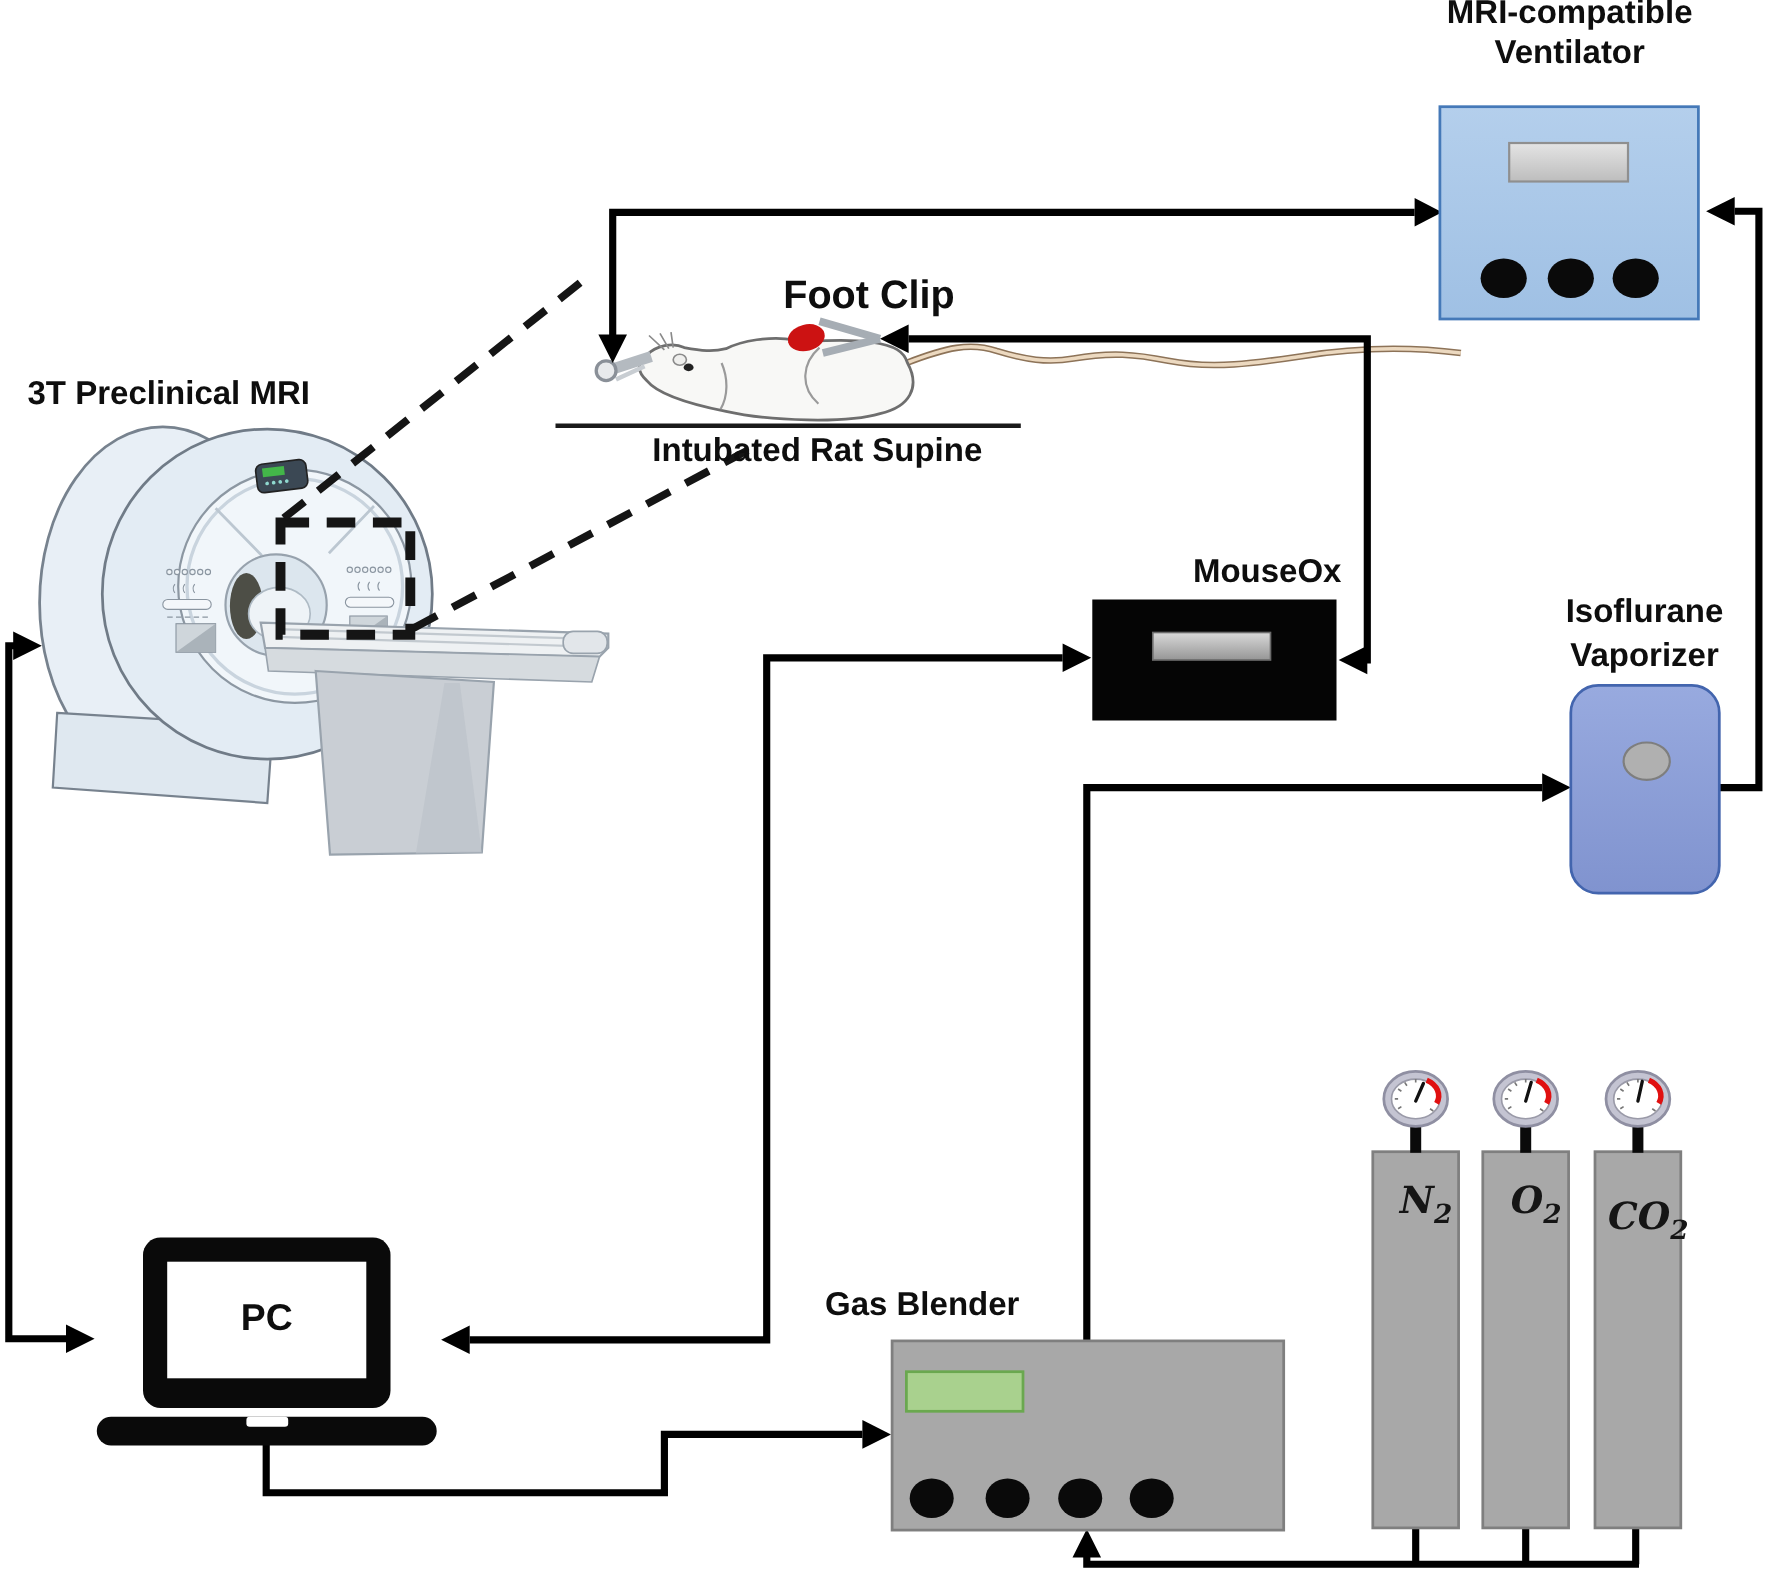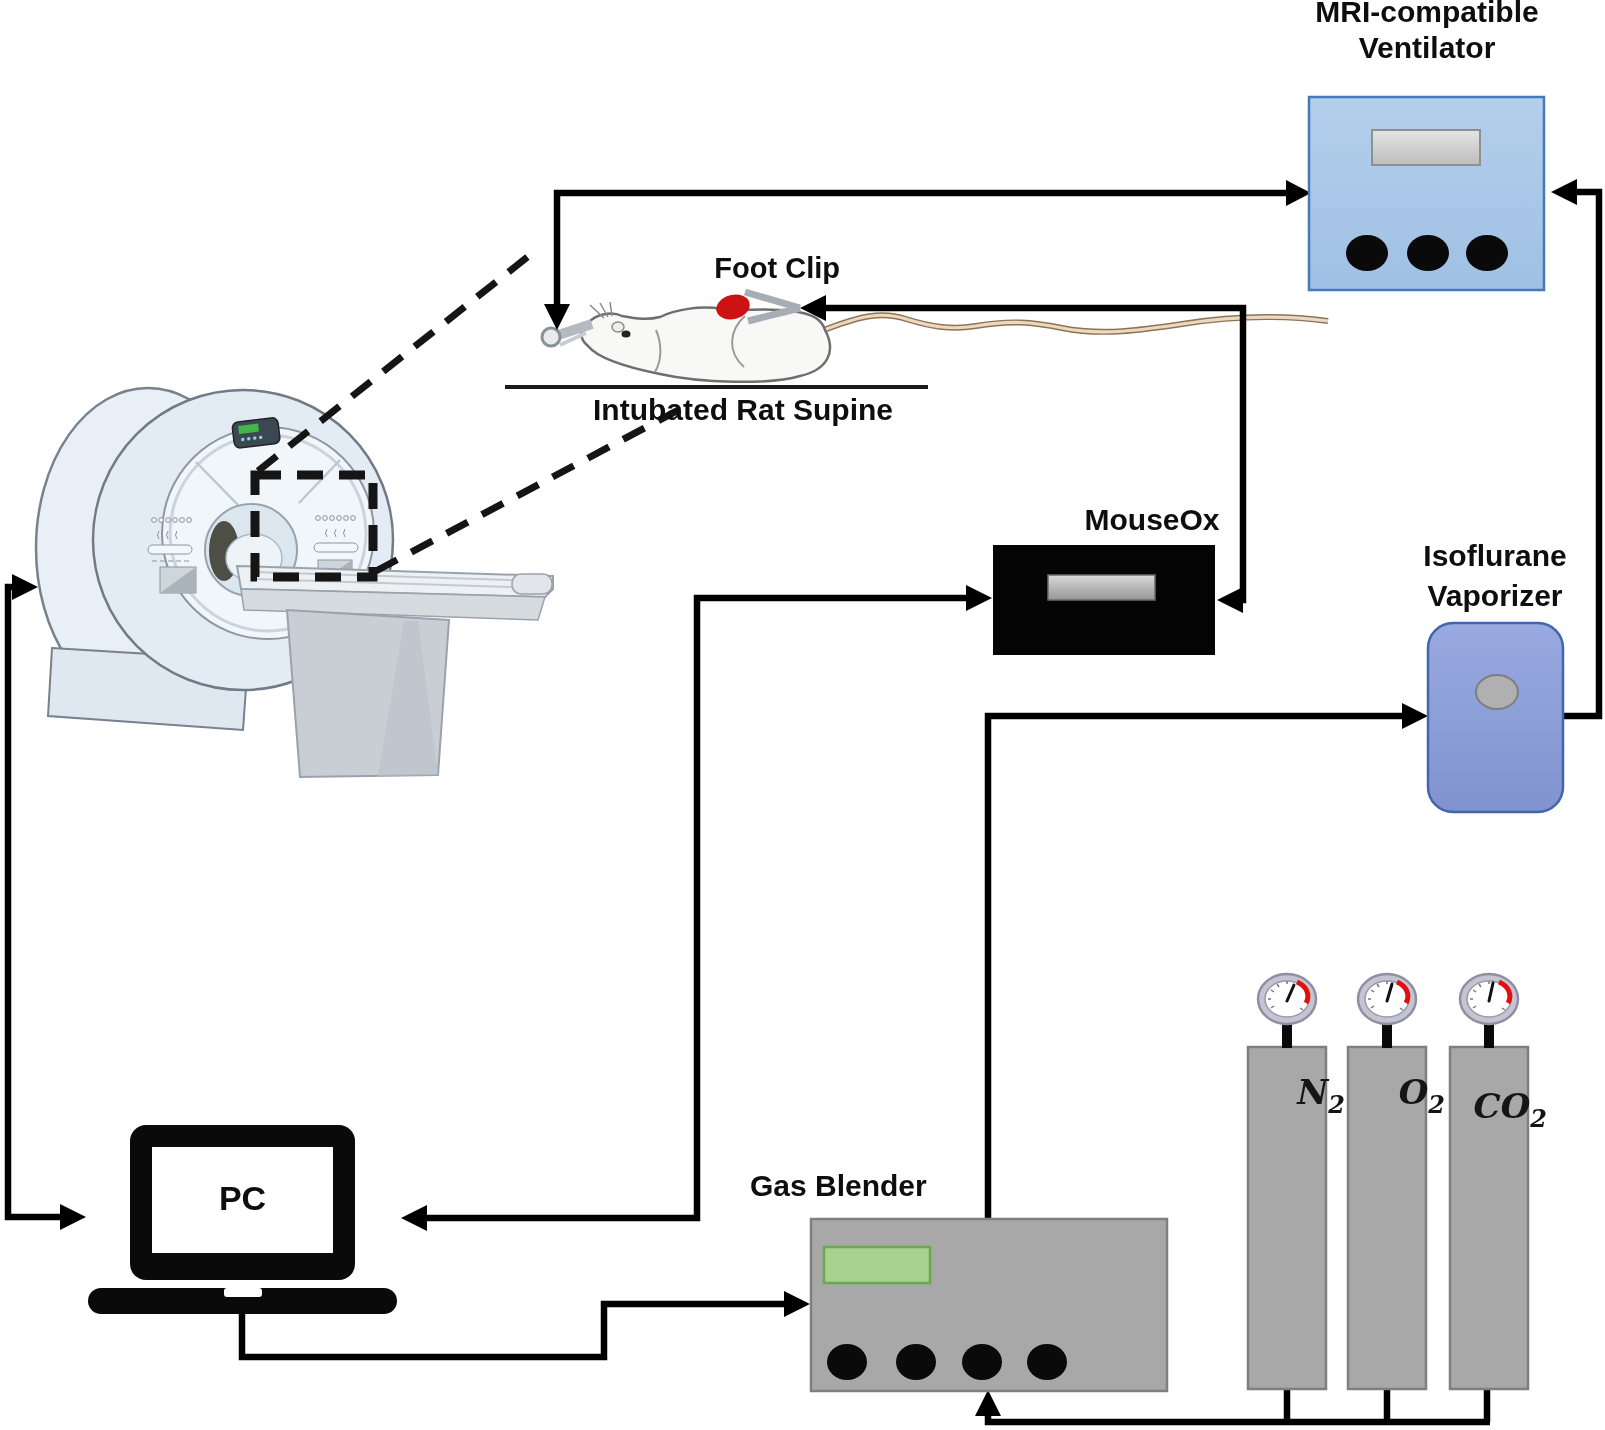--- a/index.html
+++ b/index.html
@@ -1,21 +1,21 @@
 <!DOCTYPE html>
 <html><head>
 <meta charset="utf-8">
 <style>
   html,body{margin:0;padding:0;background:#fff;}
   .stage{position:relative;width:1605px;height:1430px;background:#ffffff;overflow:hidden;
          font-family:"Liberation Sans",sans-serif;border-radius:13px;}
   svg{position:absolute;left:0;top:0;}
   .lbl{position:absolute;font-weight:bold;color:#0e0e0e;white-space:pre-line;line-height:36px;}
   .c{text-align:center;}
-  .tanklbl{position:absolute;top:1072px;width:97px;text-align:right;
+  .tanklbl{position:absolute;top:1072px;width:97px;text-align:center;
            font-family:"DejaVu Serif",serif;font-style:italic;font-weight:bold;
            font-size:34px;color:#151515;}
   .tanklbl .sub{font-size:24px;vertical-align:-9px;}
 </style>
 </head>
 <body>
 
 <div class="stage">
 
   <svg width="1605" height="1430" viewBox="0 0 1605 1430">
@@ -223,24 +223,25 @@
       <rect x="130" y="1125" width="225" height="155" rx="16" fill="#0a0a0a"></rect>
       <rect x="152" y="1147" width="181" height="106" fill="#ffffff"></rect>
       <rect x="88" y="1288" width="309" height="26" rx="13" fill="#0a0a0a"></rect>
       <rect x="224" y="1288" width="38" height="9" rx="3" fill="#ffffff"></rect>
     </g>
   </svg>
 
   <div class="lbl c" style="left:1277px;top:-6px;width:300px;font-size:30px;">MRI-compatible
 Ventilator</div>
 
-  <div class="lbl" style="left:660px;top:250px;width:180px;font-size:29px;text-align:right;">Foot Clip</div>
+  <div class="lbl" style="left:712px;top:250px;width:180px;font-size:36px;text-align:left;">Foot Clip</div>
 
   <div class="lbl c" style="left:543px;top:392px;width:400px;font-size:30px;">Intubated Rat Supine</div>
 
+  <div class="lbl" style="left:25px;top:340px;font-size:30px;">3T Preclinical MRI</div>
 
   <div class="lbl c" style="left:1041px;top:502px;width:222px;font-size:30px;">MouseOx</div>
 
   <div class="lbl c" style="left:1385px;top:536px;width:220px;font-size:30px;line-height:40px;">Isoflurane
 Vaporizer</div>
 
   <div class="lbl" style="left:750px;top:1168px;font-size:30px;">Gas Blender</div>
 
   <div class="lbl c" style="left:152px;top:1180px;width:181px;font-size:34px;">PC</div>
 

